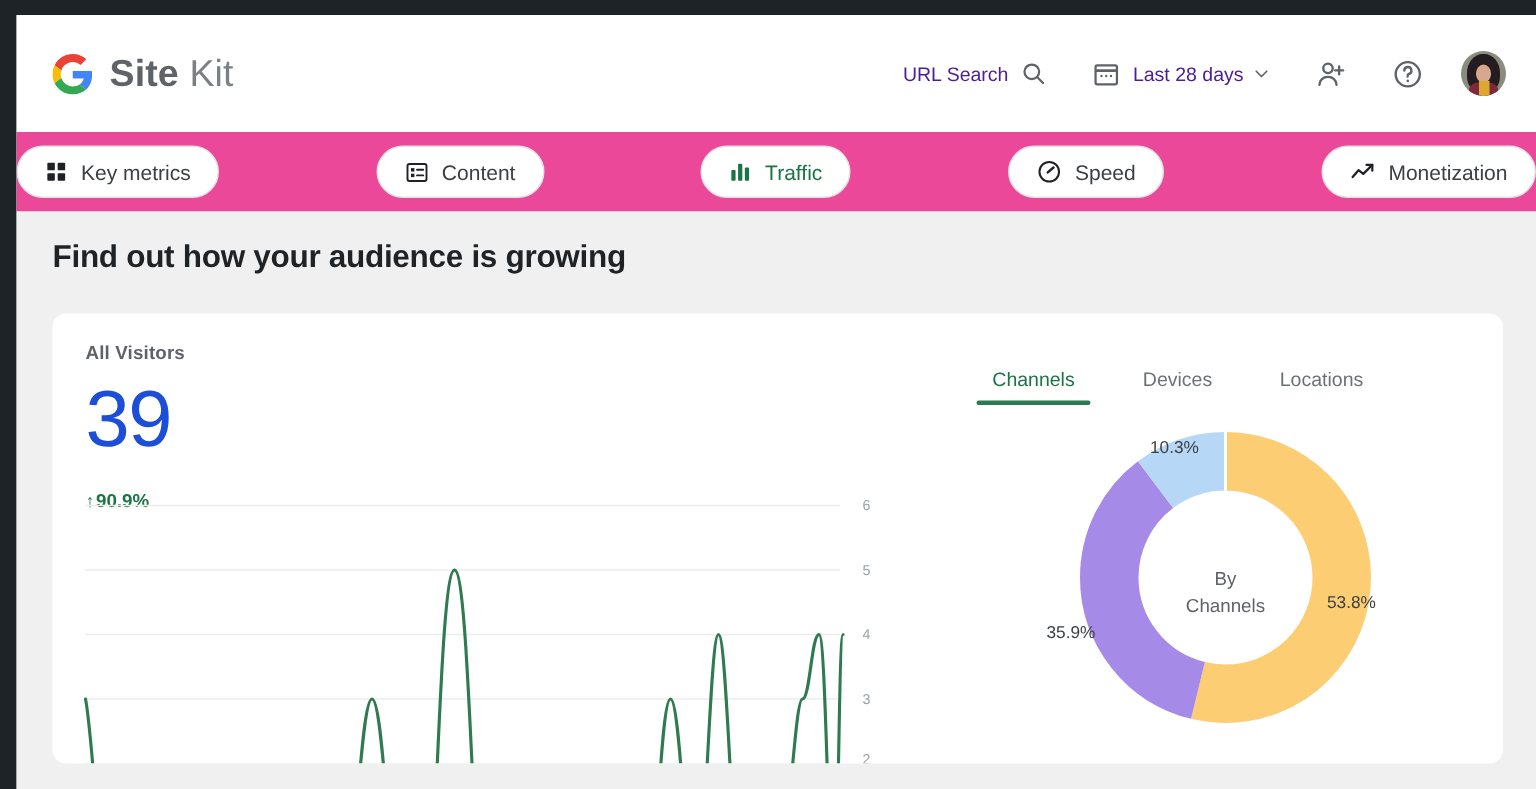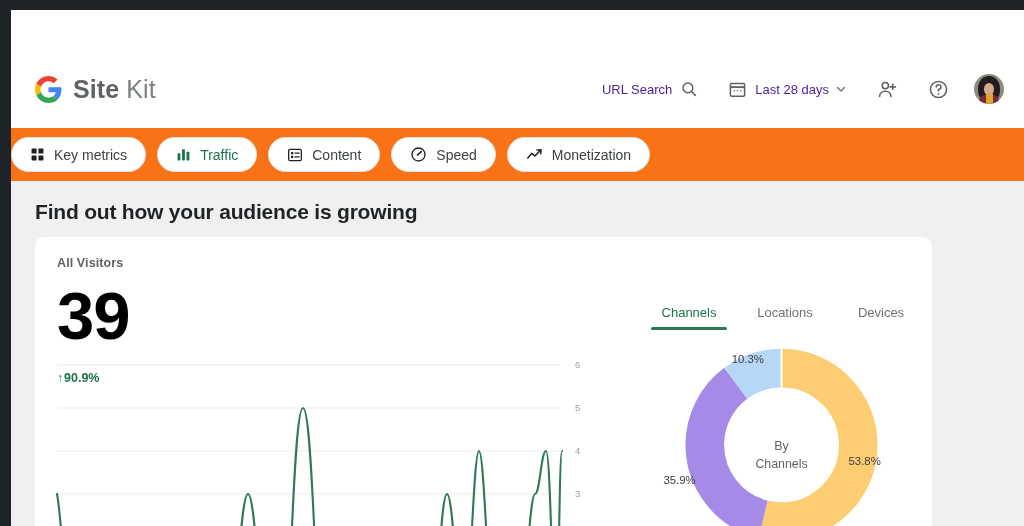--- a/index.html
+++ b/index.html
@@ -29,21 +29,20 @@
     overflow: hidden;
   }
 
   
   #header {
     position: relative;
     height: 78px;
     background: #ffffff;
     display: flex; align-items: center;
     padding: 0 20px 0 24px;
-    margin-top: 40px;
   }
   .brand { display: flex; align-items: center; gap: 11px; }
   .g-logo { width: 27px; height: 27px; display: block; }
   .brand-name {
     font-size: 25px; color: #5f6368; letter-spacing: .1px;
   }
   .brand-name b { font-weight: 700; color: #5f6368; }
   .brand-name span.light { font-weight: 400; color: #7b8084; }
 
   .header-right {
@@ -79,22 +78,22 @@
     width: 20px; height: 12px; border-radius: 6px 6px 0 0;
     background: #7c2a3a;
   }
   .avatar .scarf {
     position: absolute; left: 12px; top: 20px;
     width: 7px; height: 10px; background: #e0a72e;
   }
 
   
   #navbar {
-    height: 53px; background: #f97316;
-    display: flex; align-items: center; justify-content: flex-start;
+    height: 53px; background: #ec4899;
+    display: flex; align-items: center; justify-content: space-between;
     gap: 11px;
   }
   .pill {
     display: flex; align-items: center; gap: 9px;
     height: 35px; padding: 0 18px;
     border: 1px solid #e0e2e4; border-radius: 18px;
     font-size: 14px; color: #3c4043; background: #fff;
     cursor: pointer; white-space: nowrap;
   }
   .pill svg { display: block; flex: none; }
@@ -111,35 +110,35 @@
   .page-title {
     font-size: 21px; font-weight: 700; color: #1f2326;
     letter-spacing: -.2px;
   }
   .page-sub {
     font-size: 13px; color: #5f6368; margin-top: 6px;
   }
 
   
   #card {
-    position: absolute; left: 24px; top: 56px;
-    width: 897px; height: 300px;
+    position: absolute; left: 24px; top: 68px;
+    width: 967px; height: 300px;
     background: #fff; border-radius: 9px;
     display: flex;
     overflow: hidden;
   }
   .card-left { width: 600px; position: relative; padding: 19px 0 0 22px; }
-  .card-right { flex: 1; position: relative; margin-top: 32px; }
+  .card-right { flex: 1; position: relative; }
 
   .metric-label {
     font-size: 12.5px; font-weight: 700; color: #5f6368;
     letter-spacing: .1px;
   }
   .metric-value {
-    font-size: 67px; font-weight: 700; color: #000000;
+    font-size: 53px; font-weight: 400; color: #1d4ed8;
     line-height: 1.12; margin-top: 8px; letter-spacing: -1px;
   }
   .metric-change {
     margin-top: 18px; font-size: 12.5px; color: #5f6368;
     display: flex; align-items: baseline; gap: 0;
   }
   .metric-change .up {
     color: #1b7346; font-weight: 700; margin-right: 5px;
     display: inline-flex; align-items: baseline;
   }
@@ -263,38 +262,38 @@
     <div class="pill">
       <svg width="15" height="15" viewBox="0 0 24 24" fill="#202124">
         <rect x="2.5" y="2.5" width="8" height="8" rx="1"></rect>
           <rect x="13.5" y="2.5" width="8" height="8" rx="1"></rect>
         <rect x="2.5" y="13.5" width="8" height="8" rx="1"></rect>
           <rect x="13.5" y="13.5" width="8" height="8" rx="1"></rect>
       </svg>
       <span>Key metrics</span>
     </div>
 
-    <div class="pill active">
-      <svg width="15" height="15" viewBox="0 0 24 24" fill="#1b7346">
-        <rect x="2.5" y="10" width="4.5" height="11.5" rx="1"></rect>
-        <rect x="9.7" y="3.5" width="4.5" height="18" rx="1"></rect>
-        <rect x="16.9" y="7.5" width="4.5" height="14" rx="1"></rect>
-      </svg>
-      <span>Traffic</span>
-    </div>
-
     <div class="pill">
       <svg width="16" height="16" viewBox="0 0 24 24" fill="none" stroke="#202124" stroke-width="1.9">
         <rect x="2.5" y="3.5" width="19" height="17" rx="2"></rect>
         <rect x="6" y="7.6" width="3.4" height="3.4" fill="#202124" stroke="none"></rect>
         <rect x="6" y="13.2" width="3.4" height="3.4" fill="#202124" stroke="none"></rect>
         <line x1="12" y1="9.3" x2="18.2" y2="9.3" stroke-linecap="round"></line>
         <line x1="12" y1="14.9" x2="18.2" y2="14.9" stroke-linecap="round"></line>
       </svg>
       <span>Content</span>
+    </div>
+
+    <div class="pill active">
+      <svg width="15" height="15" viewBox="0 0 24 24" fill="#1b7346">
+        <rect x="2.5" y="10" width="4.5" height="11.5" rx="1"></rect>
+        <rect x="9.7" y="3.5" width="4.5" height="18" rx="1"></rect>
+        <rect x="16.9" y="7.5" width="4.5" height="14" rx="1"></rect>
+      </svg>
+      <span>Traffic</span>
     </div>
 
     <div class="pill">
       <svg width="17" height="17" viewBox="0 0 24 24" fill="none" stroke="#202124" stroke-width="1.9">
         <circle cx="12" cy="12" r="9.2"></circle>
         <path d="M16 8 L10.6 12.6" stroke-linecap="round" stroke-width="2.3"></path>
       </svg>
       <span>Speed</span>
     </div>
 
@@ -379,24 +378,24 @@
         </div>
       </div>
 
       <div class="card-right">
 
         <div class="donut-tabs">
           <div class="dtab active">
             <span>Channels</span>
           </div>
           <div class="dtab">
-            <span>Locations</span>
+            <span>Devices</span>
           </div>
           <div class="dtab">
-            <span>Devices</span>
+            <span>Locations</span>
           </div>
         </div>
 
         <div class="donut-wrap">
           <svg width="300" height="230" viewBox="0 0 300 230">
 
             <g transform="translate(148,128)">
 
               <circle r="77.5" fill="none" stroke="#fccd72" stroke-width="39" stroke-dasharray="261.9 225.1" stroke-dashoffset="0" transform="rotate(-90)"></circle>
 

